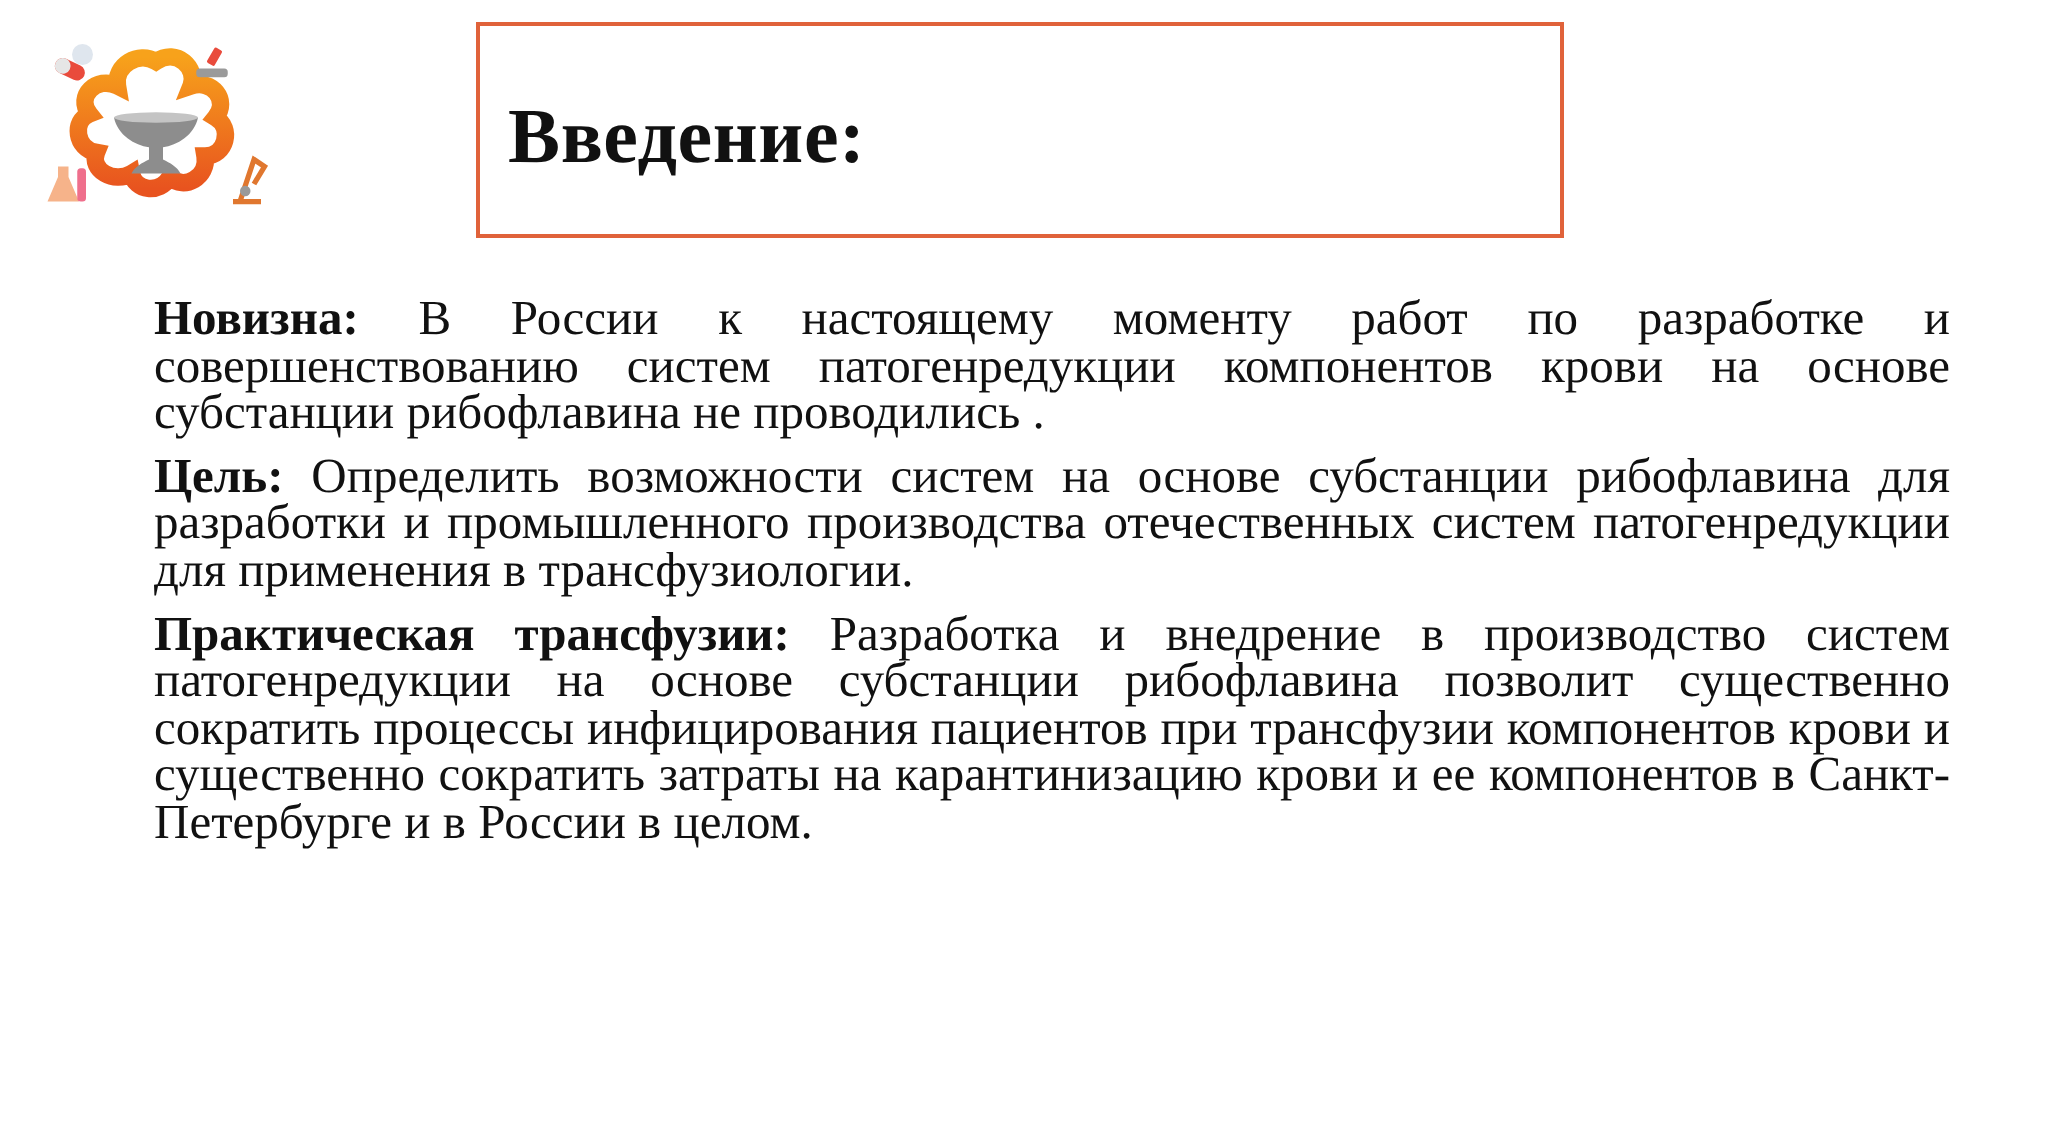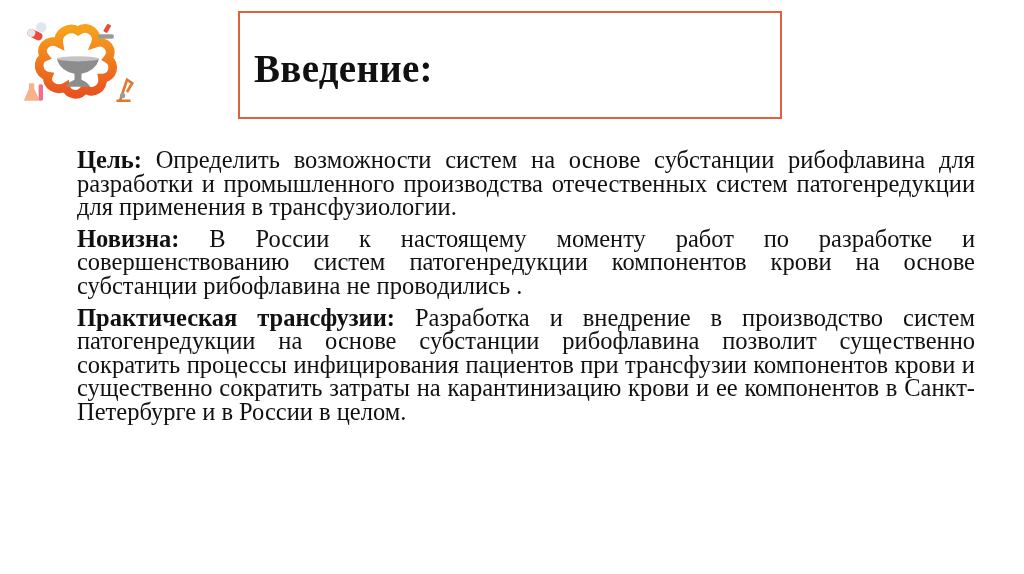--- a/index.html
+++ b/index.html
@@ -53,16 +53,16 @@
     <path d="M124 106 L140 106 M128 106 L132 94 L136 82 L142 86 L136 96" stroke="#e0772f" stroke-width="3" fill="none"></path>
     <circle cx="131" cy="100" r="3" fill="#9a9a9a"></circle>
   </svg>
 </div>
 
 <div class="title-box">
   <h1 class="title">Введение:</h1>
 </div>
 
 <div class="content">
+  <p class="para"><b>Новизна:</b> <span>В России к настоящему моменту работ по разработке и совершенствованию систем патогенредукции компонентов крови на основе субстанции рибофлавина не проводились .</span></p>
   <p class="para"><b>Цель:</b> <span>Определить возможности систем на основе субстанции рибофлавина для разработки и промышленного производства отечественных систем патогенредукции для применения в трансфузиологии.</span></p>
-  <p class="para"><b>Новизна:</b> <span>В России к настоящему моменту работ по разработке и совершенствованию систем патогенредукции компонентов крови на основе субстанции рибофлавина не проводились .</span></p>
   <p class="para"><b>Практическая трансфузии:</b> <span>Разработка и внедрение в производство систем патогенредукции на основе субстанции рибофлавина позволит существенно сократить процессы инфицирования пациентов при трансфузии компонентов крови и существенно сократить затраты на карантинизацию крови и ее компонентов в Санкт-Петербурге и в России в целом.</span></p>
 </div>
 
 </body></html>

